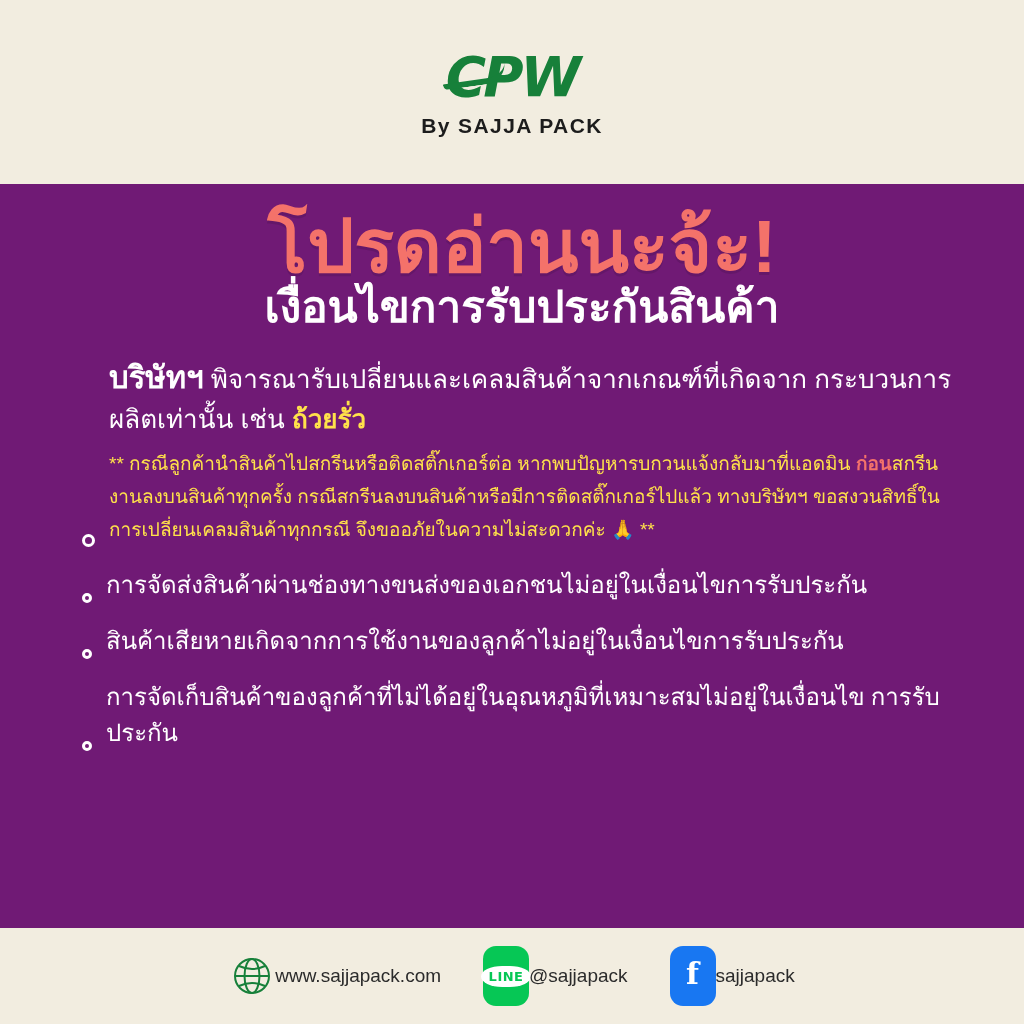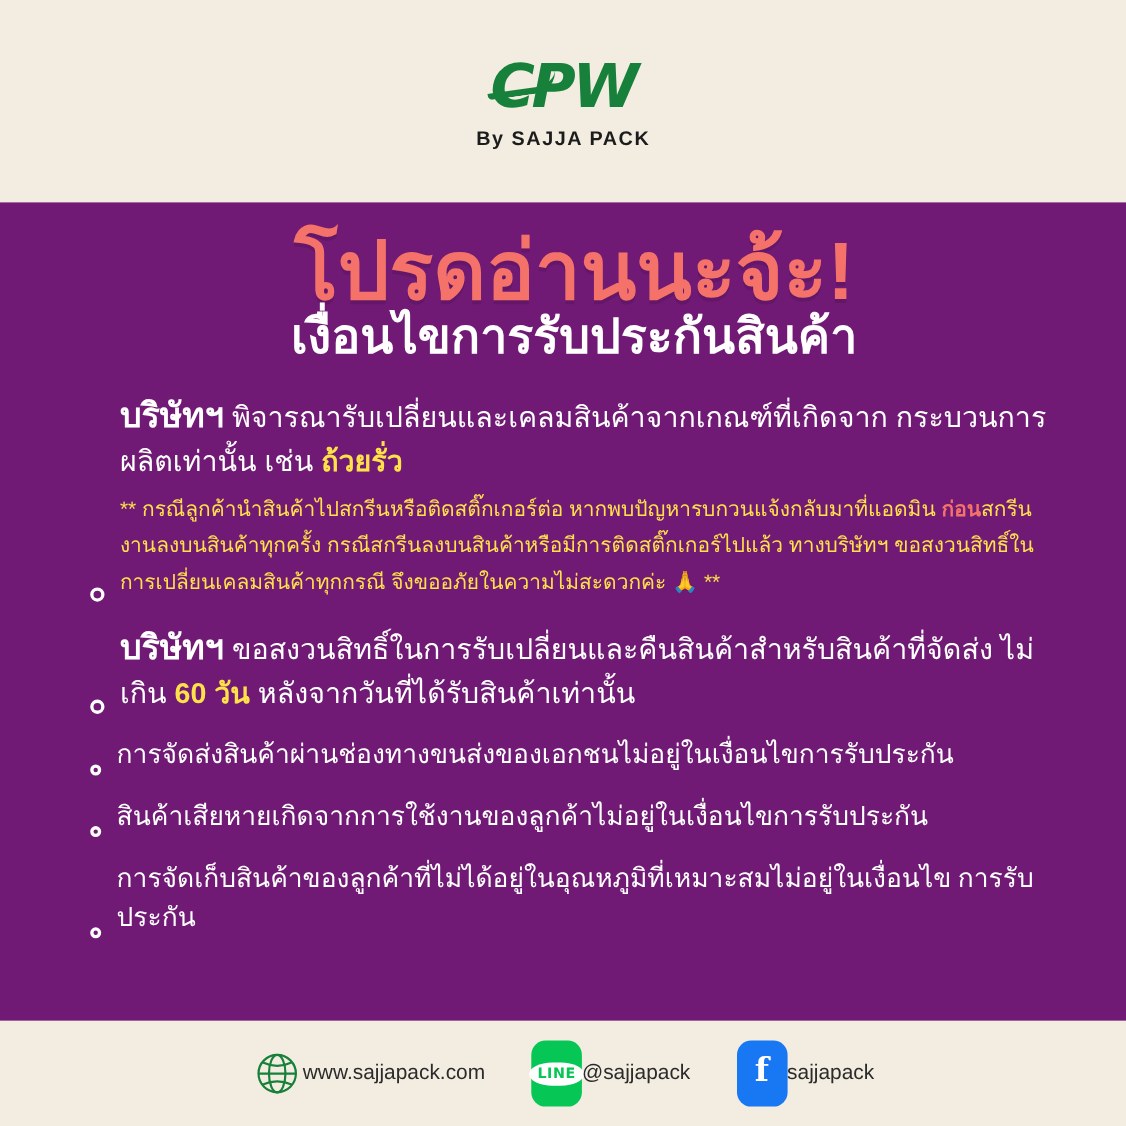--- a/index.html
+++ b/index.html
@@ -41,21 +41,21 @@
   .logo-swoosh {
     position: absolute;
     left: -4px; top: 16px;
     width: 64px; height: 20px;
     border-bottom: 6px solid #17803a;
     border-radius: 0 0 40px 10px;
     transform: rotate(-8deg);
     pointer-events: none;
   }
   .logo-sub {
-    font-size: 18px;
+    font-size: 21px;
     font-weight: bold;
     color: #1c1c1c;
     letter-spacing: 1.4px;
   }
 
   
   .body-green {
     flex: 1;
     background: #701a75;
     padding: 24px 56px 10px 76px;
@@ -204,28 +204,20 @@
           <div class="line-major">
             <span class="strong">บริษัทฯ</span><span> พิจารณารับเปลี่ยนและเคลมสินค้าจากเกณฑ์ที่เกิดจาก กระบวนการผลิตเท่านั้น เช่น </span><span class="yellow">ถ้วยรั่ว</span>
           </div>
           <div class="note">
             <span>** กรณีลูกค้านำสินค้าไปสกรีนหรือติดสติ๊กเกอร์ต่อ หากพบปัญหารบกวนแจ้งกลับมาที่แอดมิน</span>
             <span class="pink">ก่อน</span><span>สกรีนงานลงบนสินค้าทุกครั้ง กรณีสกรีนลงบนสินค้าหรือมีการติดสติ๊กเกอร์ไปแล้ว ทางบริษัทฯ ขอสงวนสิทธิ์ในการเปลี่ยนเคลมสินค้าทุกกรณี จึงขออภัยในความไม่สะดวกค่ะ 🙏 **</span>
           </div>
         </div>
       </div>
 
-      <div class="item">
-        <div class="bullet"></div>
-        <div class="item-body">
-          <div class="line-major">
-            <span class="strong">บริษัทฯ</span><span> ขอสงวนสิทธิ์ในการรับเปลี่ยนและคืนสินค้าสำหรับสินค้าที่จัดส่ง ไม่เกิน </span><span class="yellow">60 วัน</span><span> หลังจากวันที่ได้รับสินค้าเท่านั้น</span>
-          </div>
-        </div>
-      </div>
 
       <div class="item small">
         <div class="bullet"></div>
         <div class="item-body">
           <div class="line-minor">การจัดส่งสินค้าผ่านช่องทางขนส่งของเอกชนไม่อยู่ในเงื่อนไขการรับประกัน</div>
         </div>
       </div>
 
       <div class="item small">
         <div class="bullet"></div>

